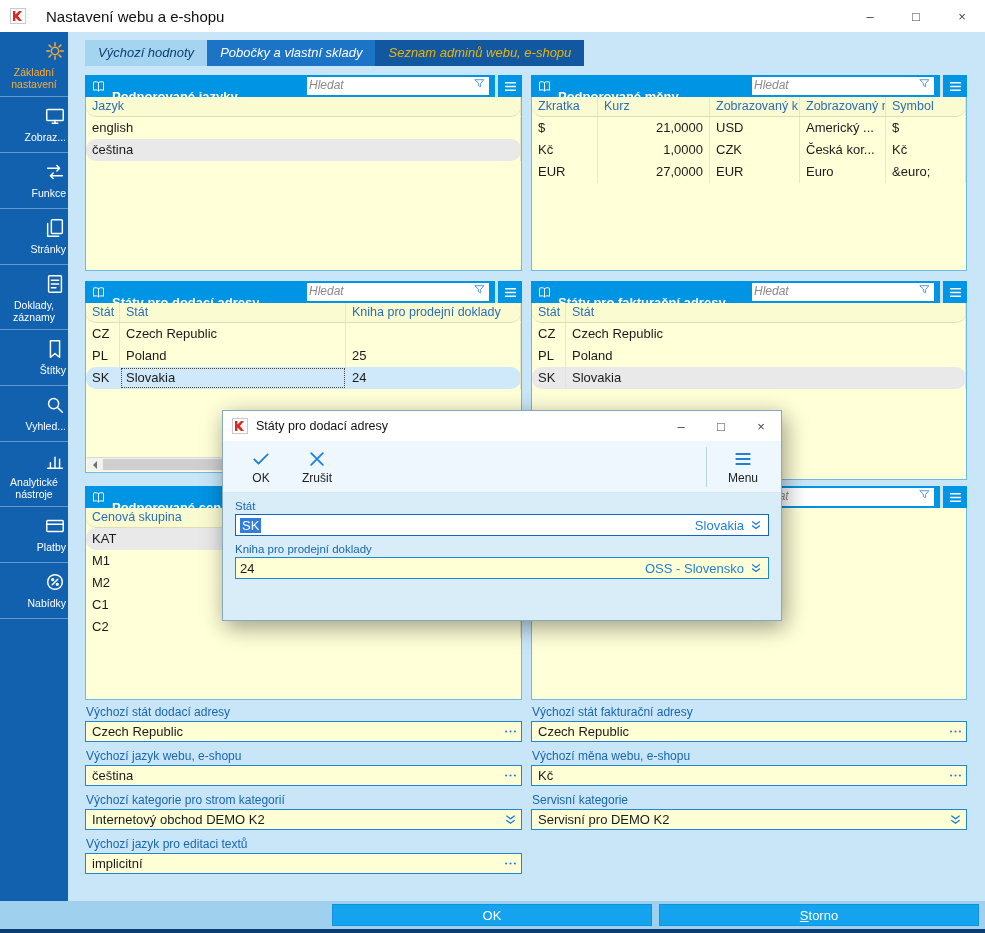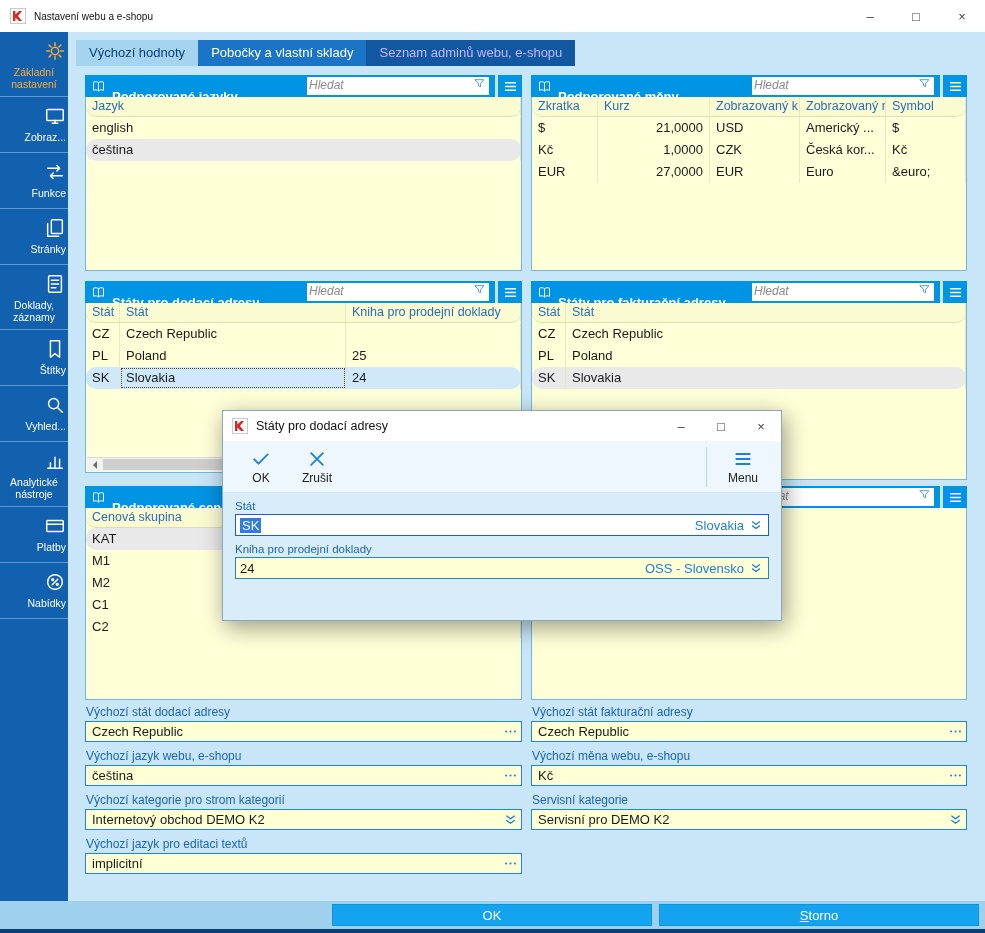--- a/index.html
+++ b/index.html
@@ -5,41 +5,41 @@
   * { margin:0; padding:0; box-sizing:border-box; }
   body { background:#555; font-family:"Liberation Sans", sans-serif; }
   .page { position:relative; width:985px; height:933px; background:#c9e6f8; overflow:hidden;
           font-family:"Liberation Sans", sans-serif; font-size:13px; color:#1b1b1b; }
 
   
   .titlebar { position:absolute; left:0; top:0; width:985px; height:32px; background:#fff;
               display:flex; align-items:center; padding-left:10px; }
   .appicon { width:16px; height:16px; display:inline-flex; margin-right:8px; flex:none; }
   .appicon svg { width:16px; height:16px; }
-  .wtitle { font-size:10px; color:#111; }
+  .wtitle { font-size:15px; color:#111;margin-left:12px; }
   .wctrls { margin-left:auto; display:flex; height:100%; }
   .wc { width:46px; height:100%; display:flex; align-items:center; justify-content:center;
         font-size:13px; color:#444; }
 
   
   .sidebar { position:absolute; left:0; top:32px; width:68px; height:869px; background:#1161ae; }
   .sbitem { min-height:56px; padding:8px 2px 6px; display:flex; flex-direction:column; align-items:flex-end;
             gap:4px; color:#fff; border-bottom:1px solid rgba(255,255,255,.35); cursor:default; }
   .sbitem.active { color:#ffaa33; }
   .sbicon svg { width:22px; height:22px; display:block; }
   .sblabel { font-size:10.5px; line-height:1.15; text-align:center; }
 
   svg.ic { fill:none; stroke:currentColor; stroke-width:1.6; stroke-linecap:round; stroke-linejoin:round; }
 
   
-  .tabs { position:absolute; left:76px; top:40px; display:flex; height:26px; }
+  .tabs { position:absolute; left:85px; top:40px; display:flex; height:26px;font-style:italic; }
   .tab { padding:0 13px; line-height:26px; font-size:13px; white-space:nowrap; }
   .tab.t1 { background:#a4d4f0; color:#0c3f72; }
   .tab.t2 { background:#1b74c5; color:#fff; }
-  .tab.t3 { background:#1258a0; color:#c4b5fd; }
+  .tab.t3 { background:#1258a0; color:#eab308; }
 
   
   .panel { position:absolute; }
   .ptop { display:flex; height:22px; }
   .phead { flex:1; background:#0094e4; display:flex; align-items:center; padding:0 6px; min-width:0; }
   .pbook { color:#fff; display:inline-flex; margin-right:6px; flex:none; }
   .pbook svg { width:15px; height:15px; }
   .ptitle { color:#fff; font-weight:bold; font-size:13px; white-space:nowrap; overflow:hidden;margin-top:20px; }
   .psearch { margin-left:auto; width:182px; height:18px; background:#fff; display:flex; align-items:flex-start;
              padding:0 3px 0 2px; flex:none; }

